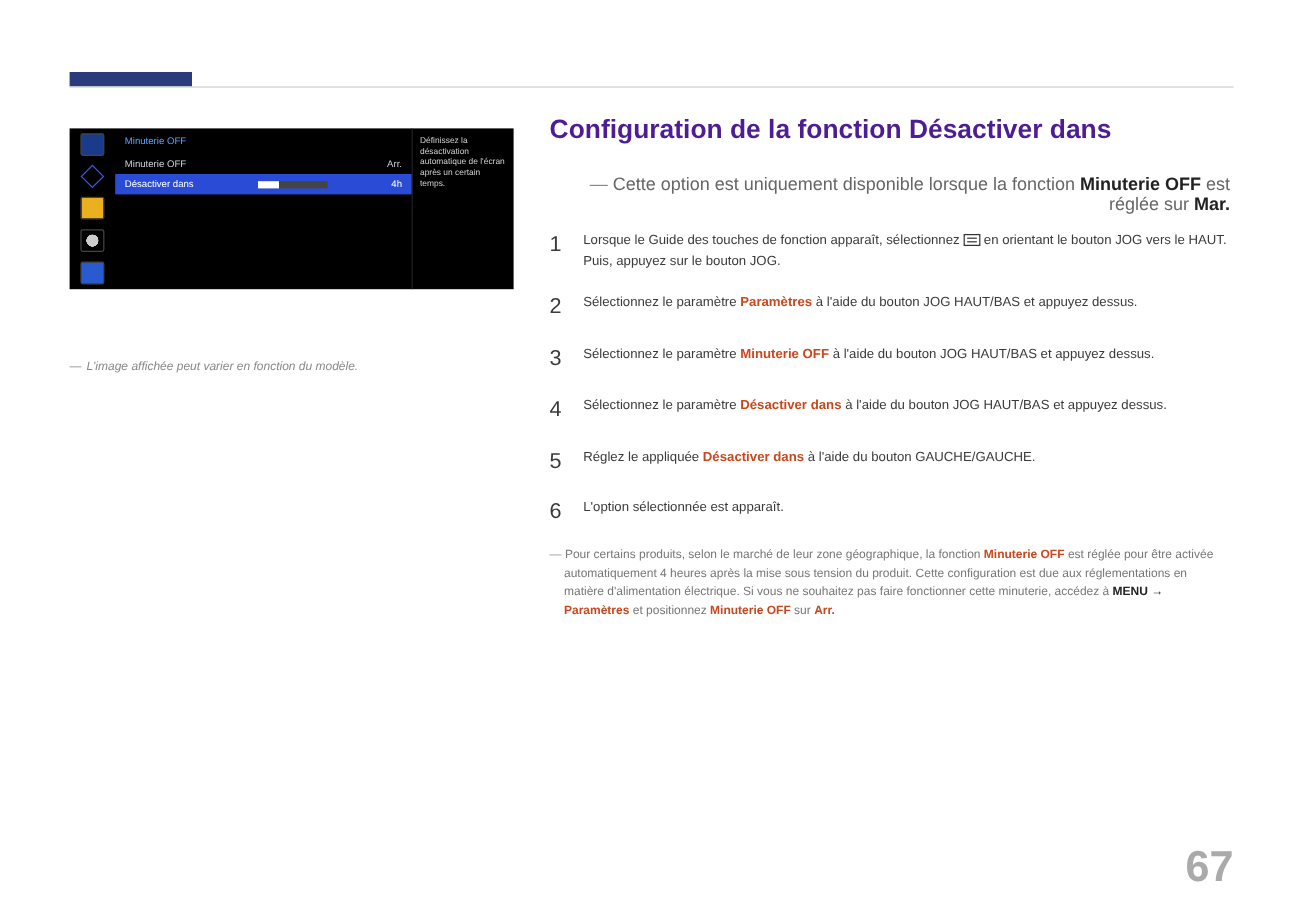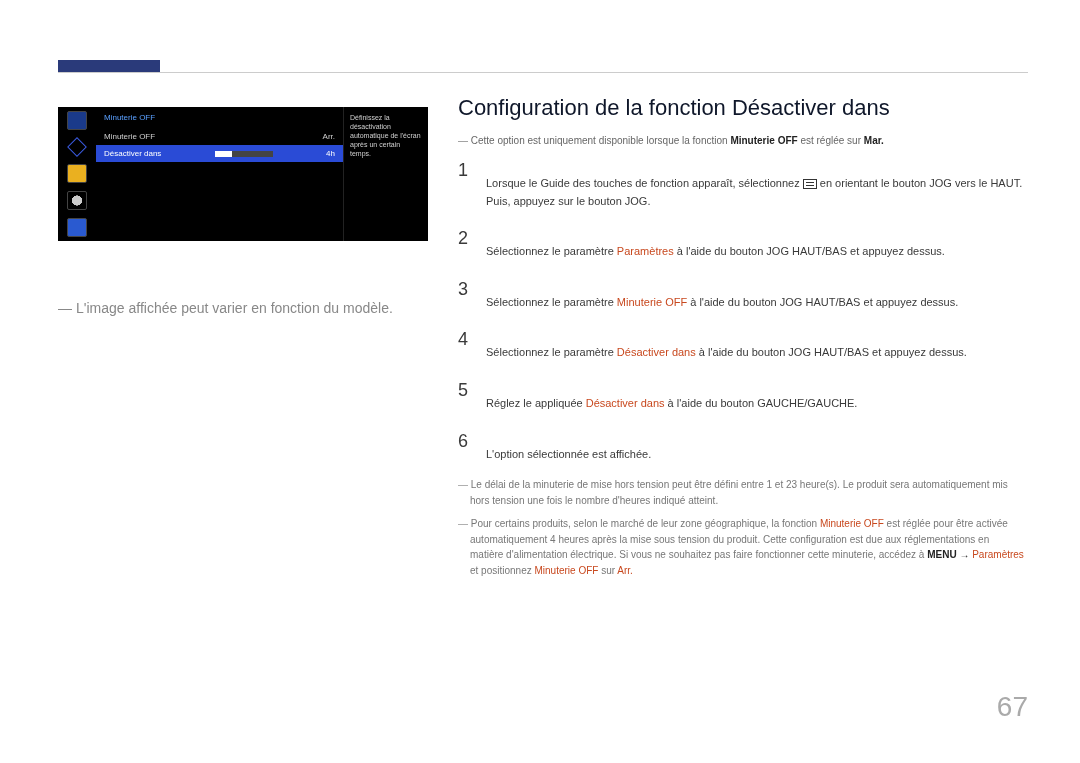--- a/index.html
+++ b/index.html
@@ -45,61 +45,62 @@
   .osd-list { flex: 1; border-right: 1px solid #222; }
   .osd-list-title { color: #5aa0ff; padding: 6px 8px; font-size: 8px; }
   .osd-row { display: flex; justify-content: space-between; padding: 4px 8px; }
   .osd-row.selected { background: #2a4bd6; color: #fff; }
   .osd-bar { width: 58px; height: 6px; background: linear-gradient(to right,#fff 30%,#444 30%); margin: 0 6px; align-self: center; }
   .osd-desc { width: 84px; padding: 6px; font-size: 7px; line-height: 1.3; }
   .osd-caption {
     position: absolute;
     top: 300px;
     left: 58px;
-    font-size: 14px;
+    font-size: 10px;
     color: #888;
+    font-style: italic;
   }
   .osd-caption .dash { margin-right: 4px; }
   .content {
     position: absolute;
     top: 95px;
     left: 458px;
     right: 55px;
   }
-  .title { font-size: 22px; font-weight: 400; color: #0f172a; margin-bottom: 14px; }
-  .note-line { font-size: 10px; color: #666; margin-bottom: 10px; margin-left: 12px; text-indent: -12px; }
+  .title { font-size: 22px; font-weight: 700; color: #4c1d95; margin-bottom: 24px; }
+  .note-line { font-size: 15px; color: #666; margin-bottom: 10px; margin-left: 12px; text-indent: -12px; text-align: right; }
   .note-line::before { content: "― "; color: #888; }
   .steps { list-style: none; }
   .step { display: flex; font-size: 11px; color: #3a3a3a; margin-bottom: 14px; line-height: 1.6; }
   .step-num { font-size: 18px; font-weight: 400; width: 28px; flex-shrink: 0; }
-  .step-body { flex: 1; padding-top: 3px; margin-top: 16px; }
+  .step-body { flex: 1; padding-top: 3px; }
   .footnotes { margin-top: 8px; }
   .footnote { font-size: 10px; color: #777; line-height: 1.55; margin-bottom: 8px; margin-left: 12px; text-indent: -12px; }
   .footnote::before { content: "― "; color: #999; }
   .kw-black { font-weight: 700; color: #222; }
-  .kw-orange { font-weight: 400; color: #c8481e; }
+  .kw-orange { font-weight: 700; color: #c8481e; }
   .menu-icon {
     display: inline-block;
     width: 14px; height: 10px;
     border: 1px solid #333;
     vertical-align: middle;
     position: relative;
   }
   .menu-icon::before, .menu-icon::after {
     content: ""; position: absolute; left: 2px; right: 2px; height: 1px; background: #333;
   }
   .menu-icon::before { top: 2px; }
   .menu-icon::after { bottom: 2px; }
   .page-num {
     position: absolute;
-    bottom: 40px;
+    bottom: 20px;
     right: 52px;
-    font-size: 28px;
+    font-size: 36px;
     color: #aaa;
-    font-weight: 400;
+    font-weight: 700;
   }
   
   .ic-mon { background: #1a3a8a; border-color: #3a5ad0; }
   .ic-diamond { background: none; width: 14px; height: 14px; transform: rotate(45deg); border: 1px solid #3a5ae0; margin: 6px auto; }
   .ic-bars { background: linear-gradient(to top,#eab020,#eab020); }
   .ic-gear { background: radial-gradient(circle,#ccc 40%,transparent 42%); border: 1px solid #999; border-radius: 50%; }
   .ic-info { background: #2a5ad0; border-radius: 50%; }
 </style>
 </head>
 <body>
@@ -170,26 +171,25 @@
     </li>
     <li class="step">
       <div class="step-num">5</div>
       <div class="step-body">
         <span>Réglez le appliquée </span><span class="kw-orange">Désactiver dans</span><span> à l'aide du bouton GAUCHE/GAUCHE.</span>
       </div>
     </li>
     <li class="step">
       <div class="step-num">6</div>
       <div class="step-body">
-        <span>L'option sélectionnée est affichée.</span>
+        <span>L'option sélectionnée est apparaît.</span>
       </div>
     </li>
   </ol>
 
   <div class="footnotes">
-    <div class="footnote">Le délai de la minuterie de mise hors tension peut être défini entre 1 et 23 heure(s). Le produit sera automatiquement mis hors tension une fois le nombre d'heures indiqué atteint.</div>
     <div class="footnote">
       <span>Pour certains produits, selon le marché de leur zone géographique, la fonction </span><span class="kw-orange">Minuterie OFF</span><span> est réglée pour être activée automatiquement 4 heures après la mise sous tension du produit. Cette configuration est due aux réglementations en matière d'alimentation électrique. Si vous ne souhaitez pas faire fonctionner cette minuterie, accédez à </span><span class="kw-black">MENU</span><span class="kw-black"> → </span><span class="kw-orange">Paramètres</span><span> et positionnez </span><span class="kw-orange">Minuterie OFF</span><span> sur </span><span class="kw-orange">Arr.</span>
     </div>
   </div>
 </div>
 
 <div class="page-num">67</div>
 
 </body></html>

